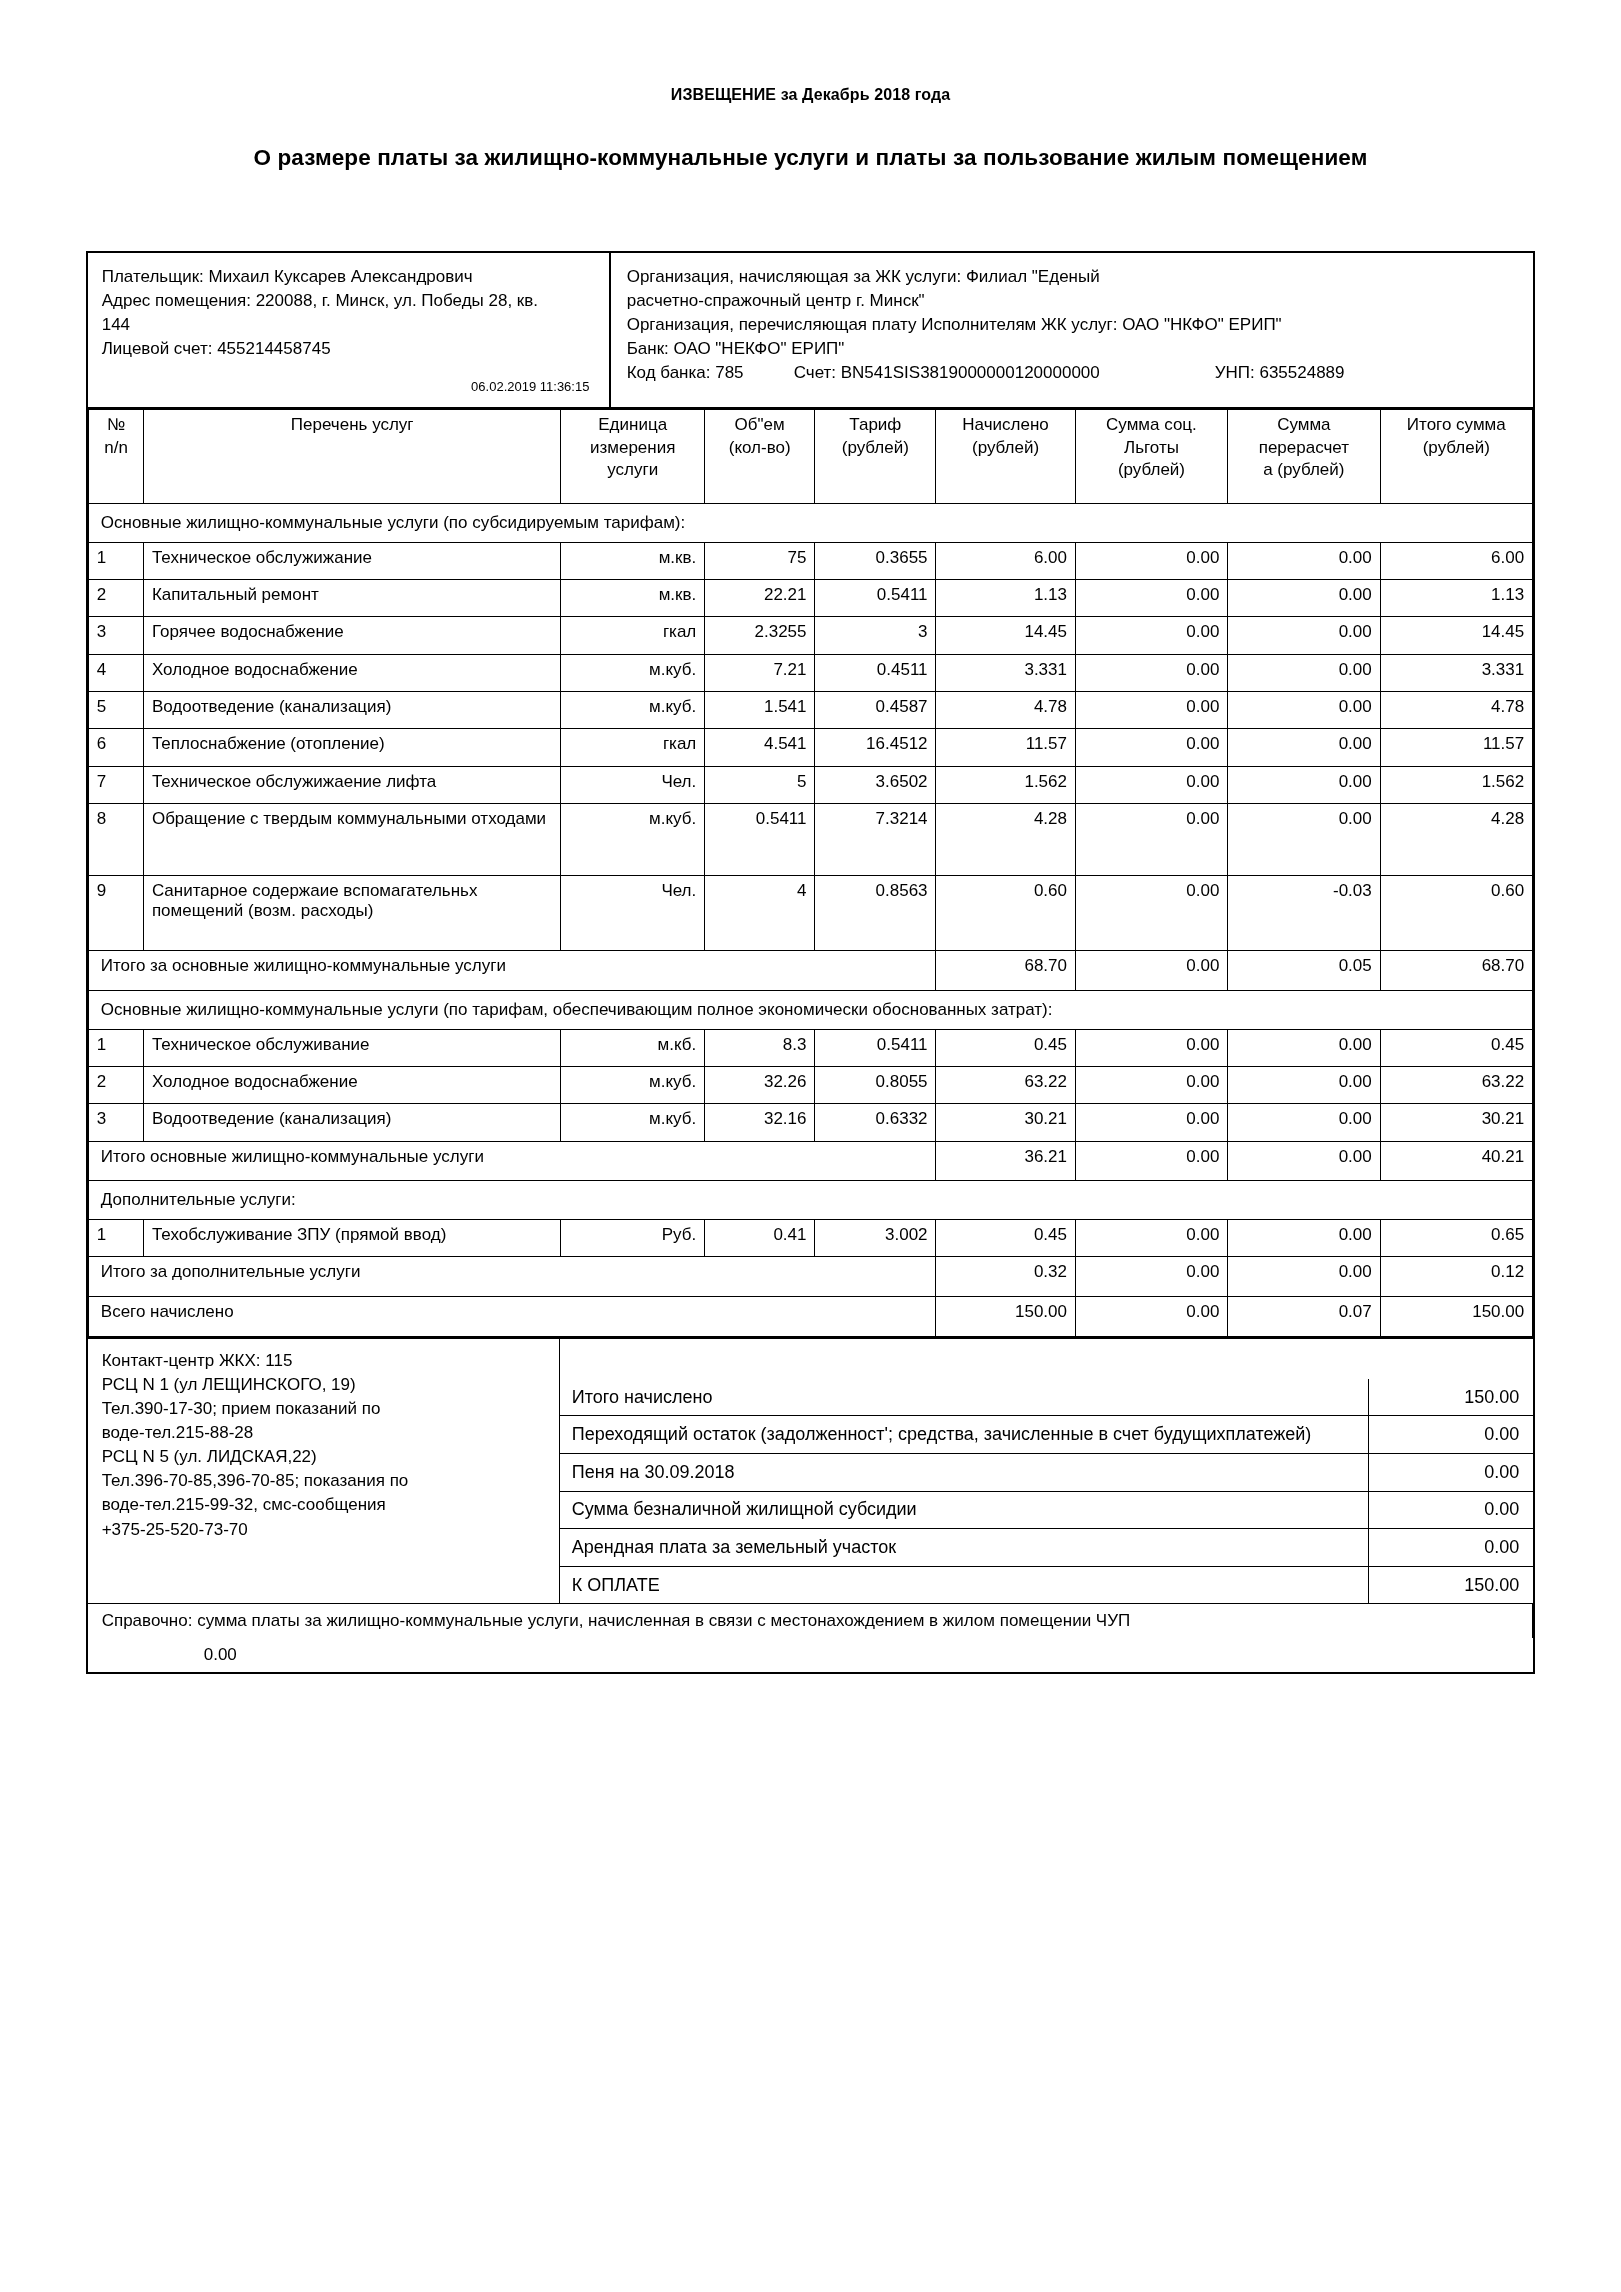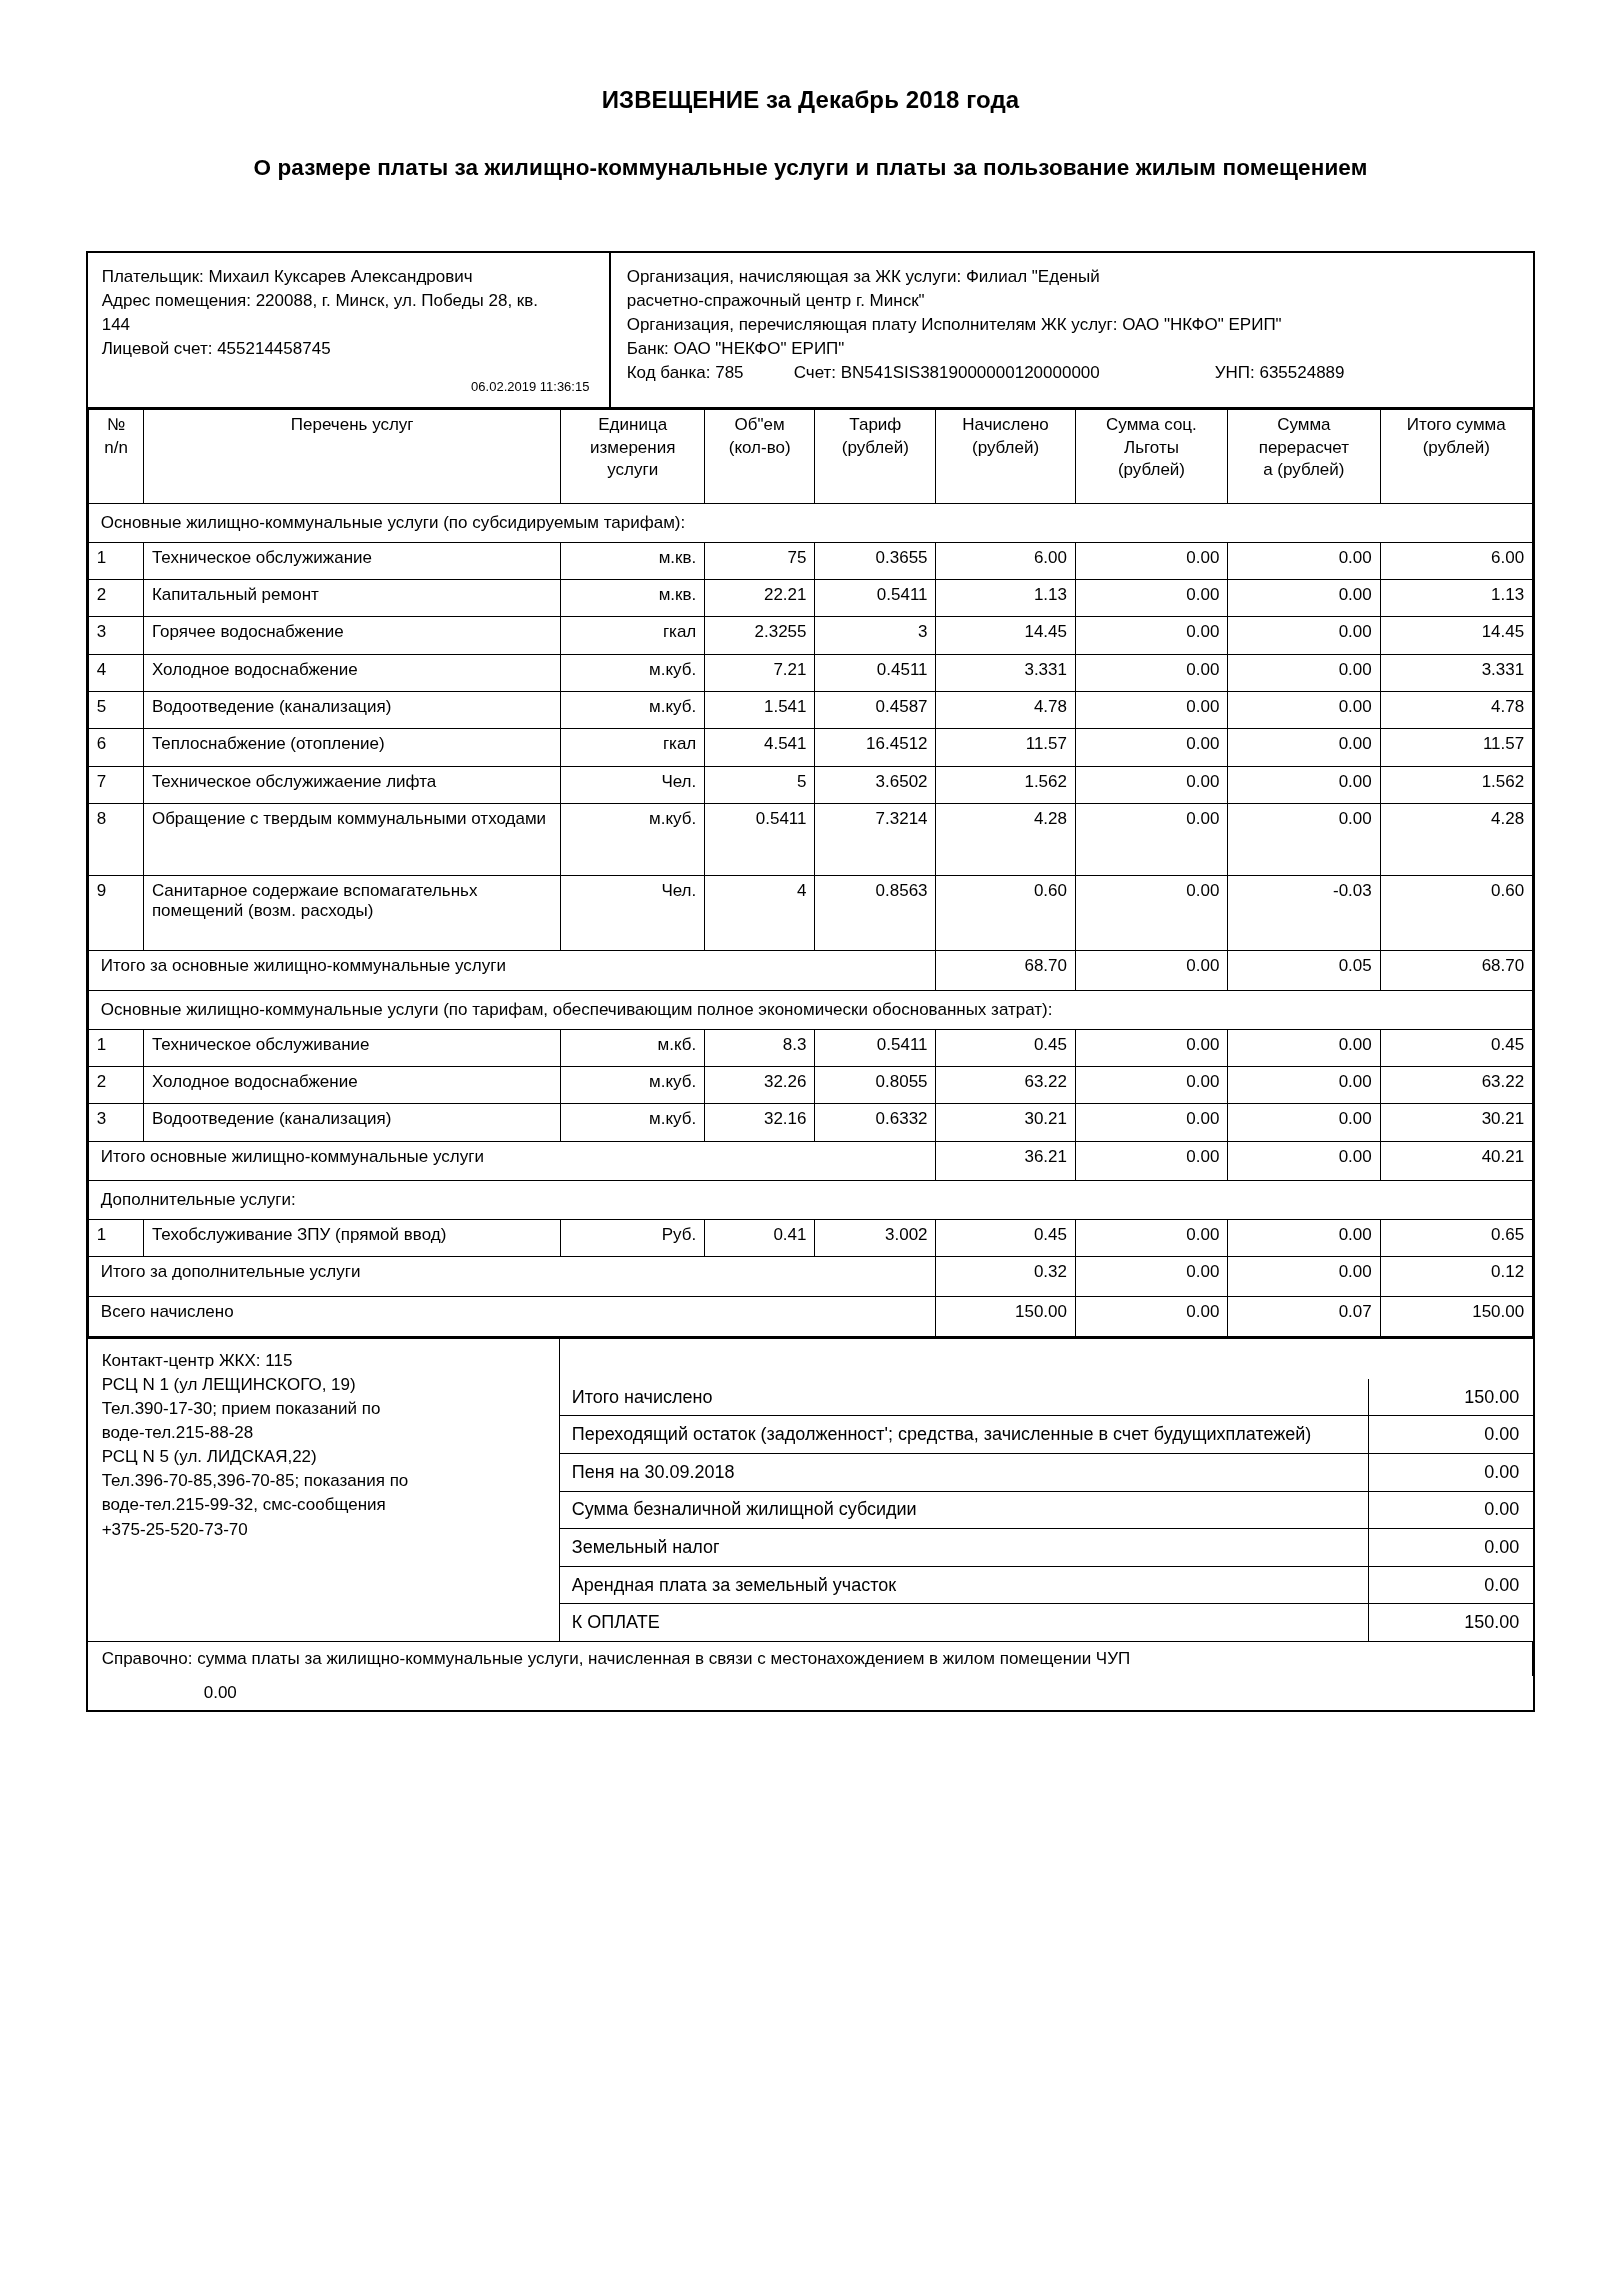--- a/index.html
+++ b/index.html
@@ -20,21 +20,21 @@
     height: 2293px;
     box-sizing: border-box;
   }
 
   
   .title-block {
     padding-top: 86px;
     text-align: center;
   }
   .doc-title {
-    font-size: 24px;
+    font-size: 16px;
     font-weight: bold;
     letter-spacing: 0.1px;
   }
   .doc-subtitle {
     margin-top: 41px;
     font-size: 22.5px;
     font-weight: bold;
     letter-spacing: 0.1px;
   }
 
@@ -489,24 +489,20 @@
           </tr>
           <tr>
             <td class="lbl">Пеня на 30.09.2018</td>
             <td class="val">0.00</td>
           </tr>
           <tr>
             <td class="lbl">Сумма безналичной жилищной субсидии</td>
             <td class="val">0.00</td>
           </tr>
           <tr>
-            <td class="lbl">Земельный налог</td>
-            <td class="val">0.00</td>
-          </tr>
-          <tr>
             <td class="lbl">Арендная плата за земельный участок</td>
             <td class="val">0.00</td>
           </tr>
           <tr>
             <td class="lbl">К ОПЛАТЕ</td>
             <td class="val">150.00</td>
           </tr>
         </tbody>
           </table>
       </div>

